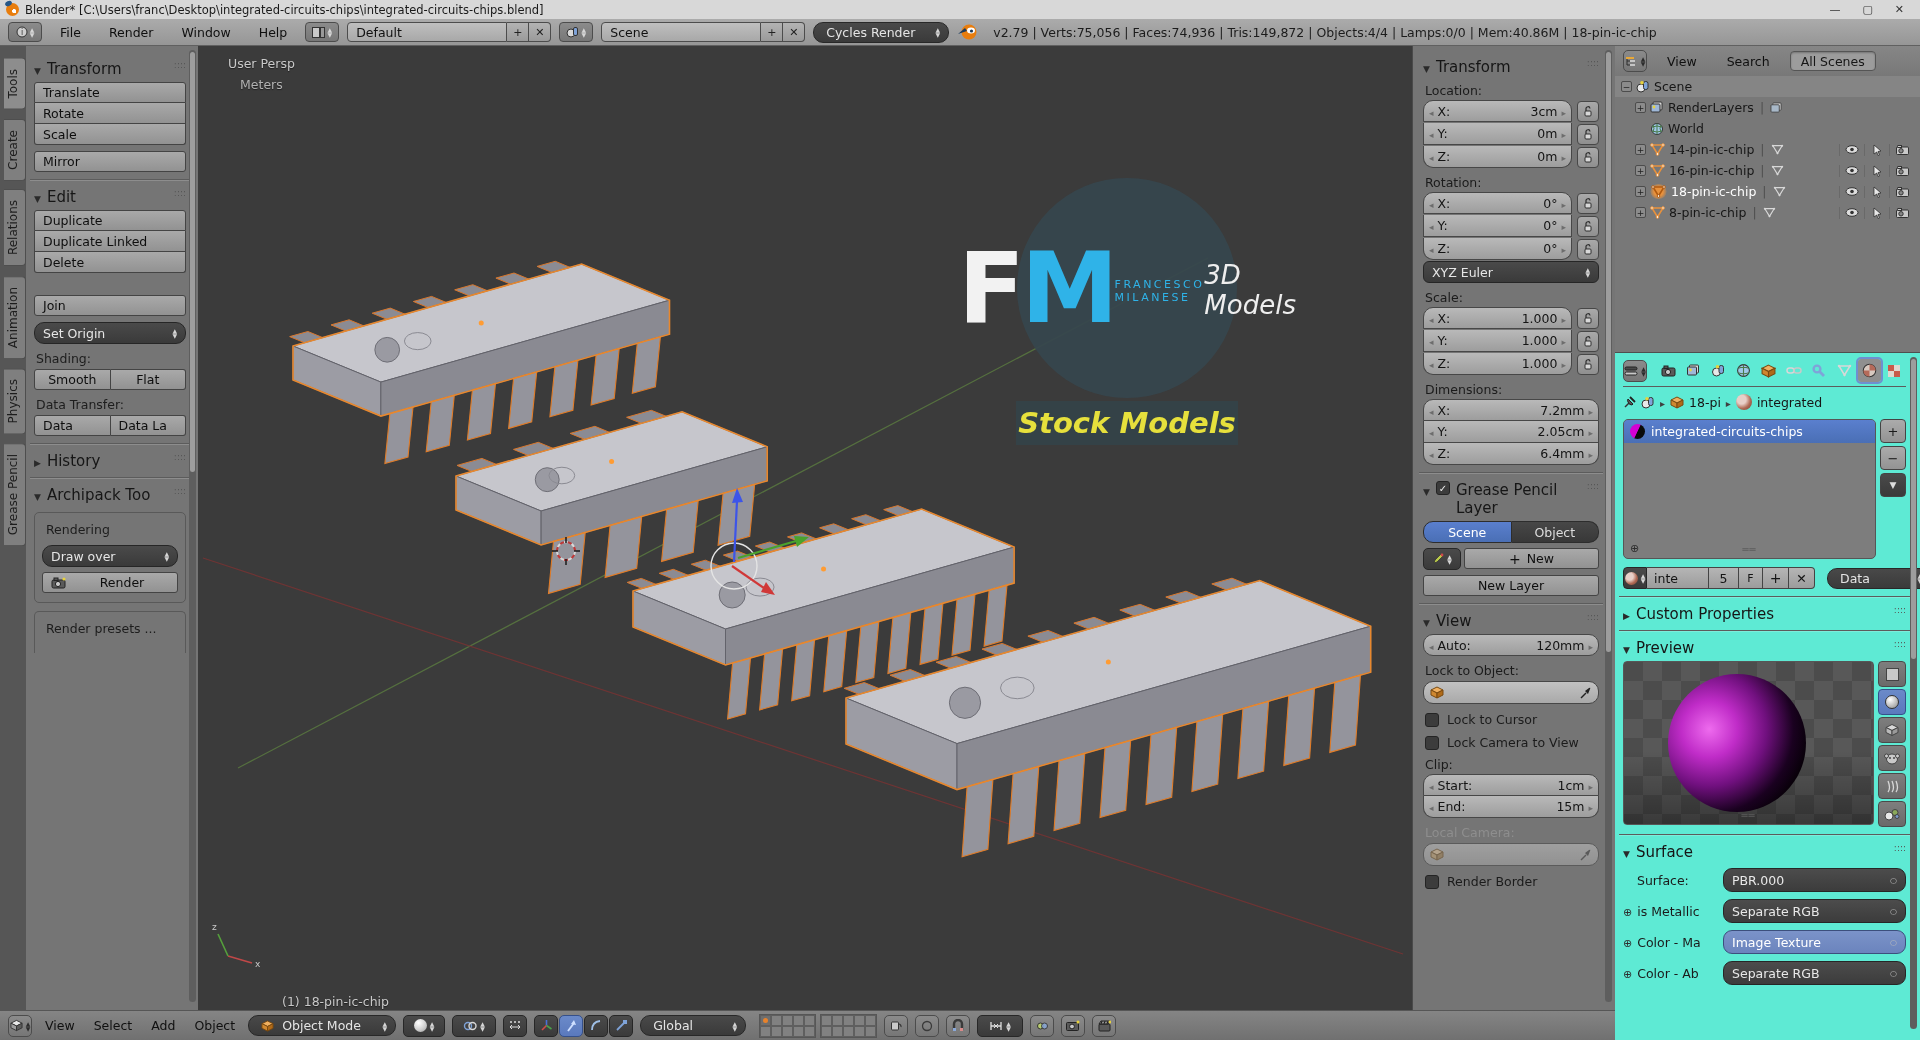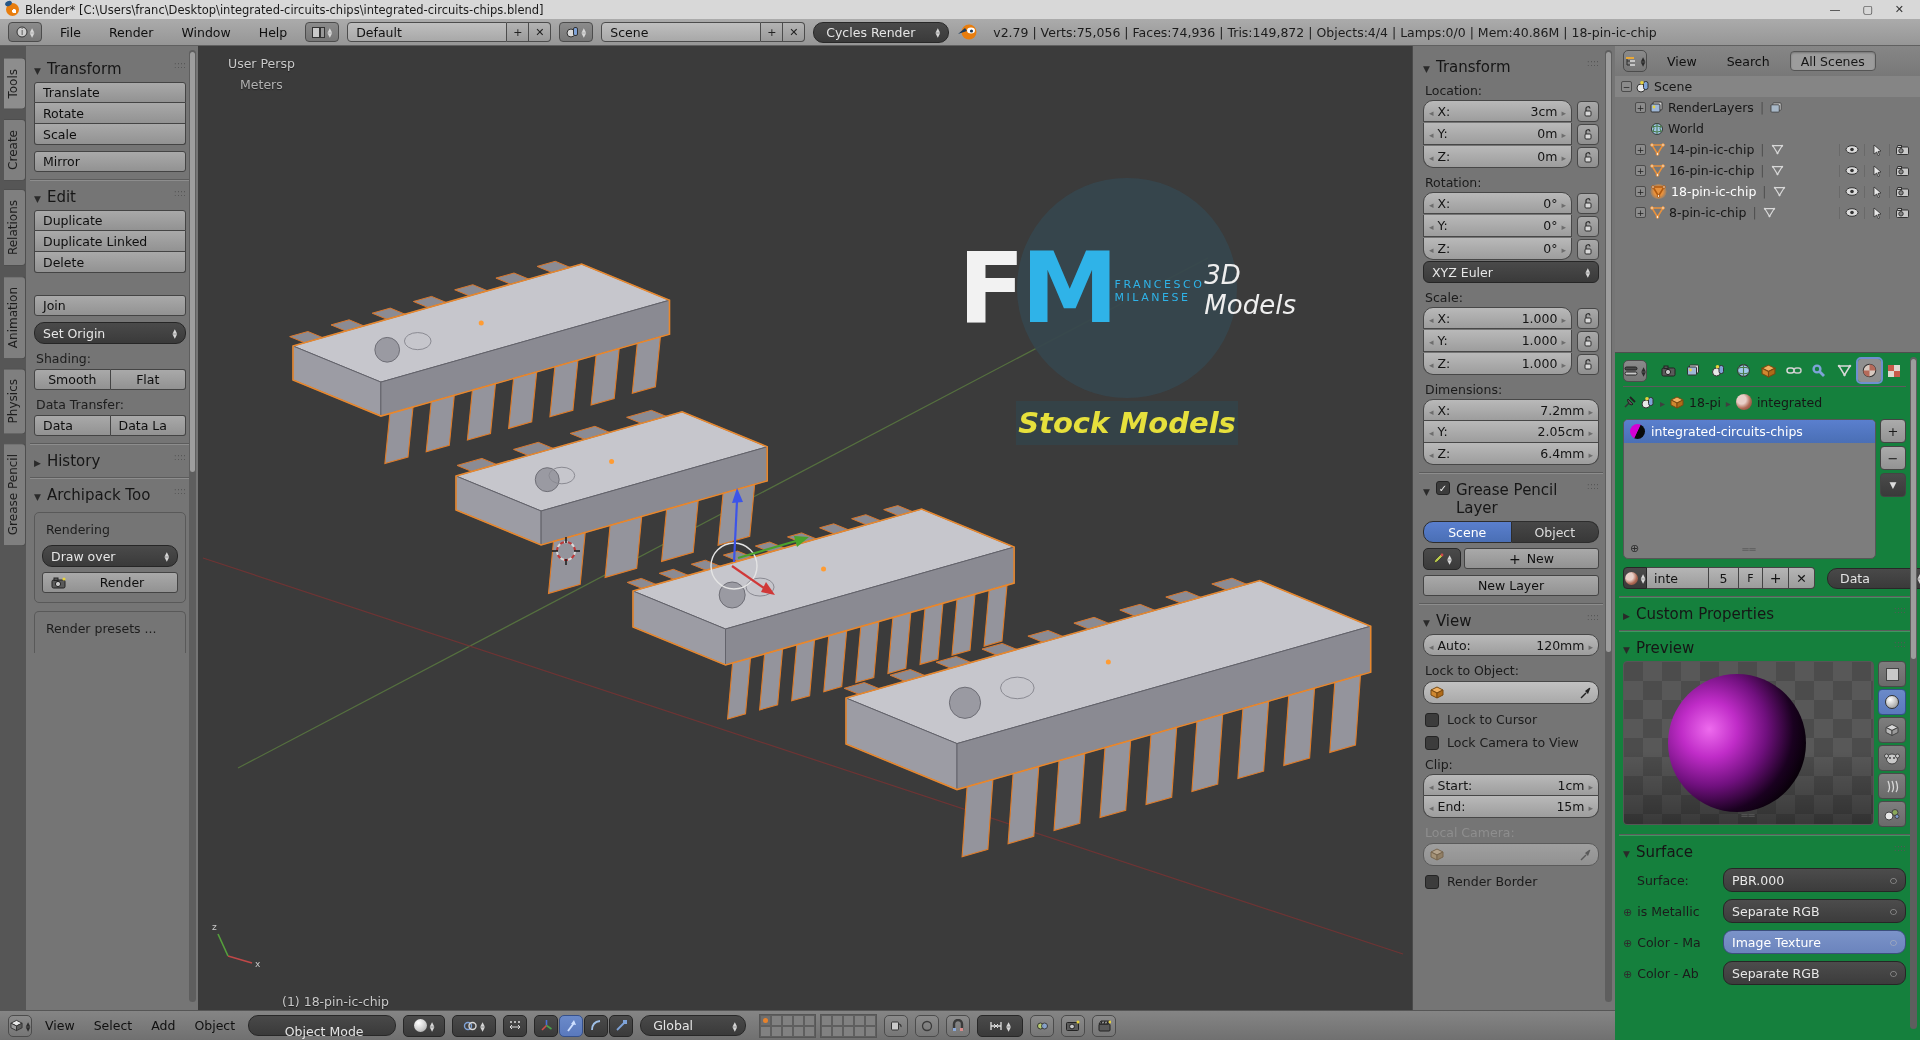--- a/index.html
+++ b/index.html
@@ -122,21 +122,21 @@
   .ol-row.hl { background:rgba(255,255,255,0.10); }
   .ol-row .lbl.active { color:#fff; }
   .tgl { width:11px; height:11px; border:1px solid #4c4c4c; border-radius:2px; background:#8b8b8b;
     display:inline-flex; align-items:center; justify-content:center; font-size:9px; color:#222; flex:none; }
   .indent1 { margin-left:14px; }
   .ol-right { position:absolute; right:6px; display:flex; }
   .ol-cell { width:25px; display:flex; align-items:center; justify-content:center; border-left:1px solid rgba(0,0,0,0.12); }
   .pipe { color:#4f4f4f; margin:0 2px; }
   .meshglow { background:radial-gradient(circle,#e8913c 0 40%,rgba(232,145,60,0.25) 70%,transparent 72%); border-radius:50%; }
 
-  #props { position:absolute; left:1615px; top:352px; width:305px; height:688px; background:#15803d;
+  #props { position:absolute; left:1615px; top:352px; width:305px; height:688px; background:#5eead4;
     border-top:1px solid #4f4f4f; padding:4px 14px 0 8px; }
   #props-tabs { display:flex; gap:2px; align-items:center; padding:2px 0 4px 0; border-bottom:1px solid #5c5c5c; }
   .ptab { width:25px; height:23px; display:flex; align-items:center; justify-content:center; border-radius:3px; }
   .ptab.active { background:#8f8f8f; outline:2px solid #6f8fd0; }
   .crumb { display:flex; align-items:center; gap:5px; height:30px; color:#161616; }
   .crumb .sepa::before { content:"▸"; color:#3f3f3f; font-size:10px; }
   #slot-wrap { display:flex; gap:4px; margin-top:2px; }
   #slot-list { flex:1; height:140px; background:#7d7d7d; border:1px solid #565656; border-radius:5px; position:relative; overflow:hidden; }
   .slot-row { height:23px; display:flex; align-items:center; gap:6px; padding:0 6px;
     background:linear-gradient(#5a7fce,#4a6fb5); color:#fff; }
@@ -1146,21 +1146,21 @@
         <path d="M7,1 L13,4 L7,7 L1,4 Z" fill="#e8e8e8" stroke="#333"></path>
         <path d="M1,4 L7,7 L7,12 L1,9 Z" fill="#9a9a9a" stroke="#333"></path>
         <path d="M13,4 L7,7 L7,12 L13,9 Z" fill="#5a5a5a" stroke="#333"></path>
       </svg>
     <span class="spin"></span>
   </div>
   <span class="hmenu">View</span>
   <span class="hmenu">Select</span>
   <span class="hmenu">Add</span>
   <span class="hmenu">Object</span>
-  <div class="dd-dark" style="min-width:148px; gap:8px;flex-direction:column;">
+  <div class="dd-dark" style="min-width:148px; gap:8px;">
     <svg class="mini" width="13" height="12" viewBox="0 0 14 13">
         <path d="M7,1 L13,4 L7,7 L1,4 Z" fill="#f0b060" stroke="#7a4a10"></path>
         <path d="M1,4 L7,7 L7,12 L1,9 Z" fill="#d08830" stroke="#7a4a10"></path>
         <path d="M13,4 L7,7 L7,12 L13,9 Z" fill="#b06a18" stroke="#7a4a10"></path>
       </svg>
     <span>Object Mode</span>
     <span class="spin lt" style="margin-left:auto;"></span>
   </div>
   <div class="hicon" style="min-width:42px;">
     <div style="width:13px;height:13px;border-radius:50%;background:radial-gradient(circle at 35% 30%,#fff,#cfcfcf 55%,#9a9a9a);"></div>

